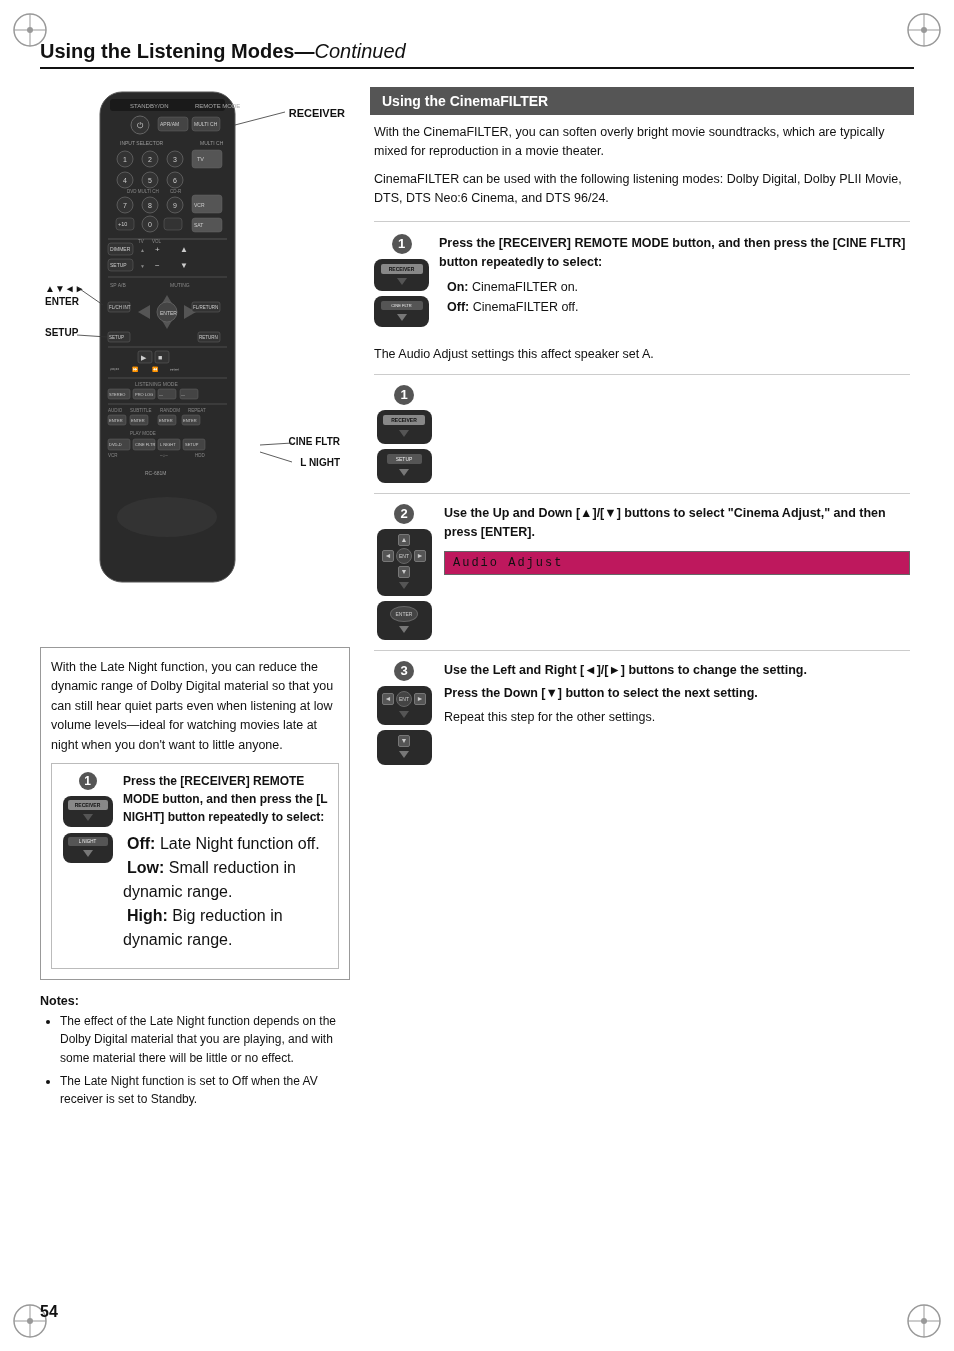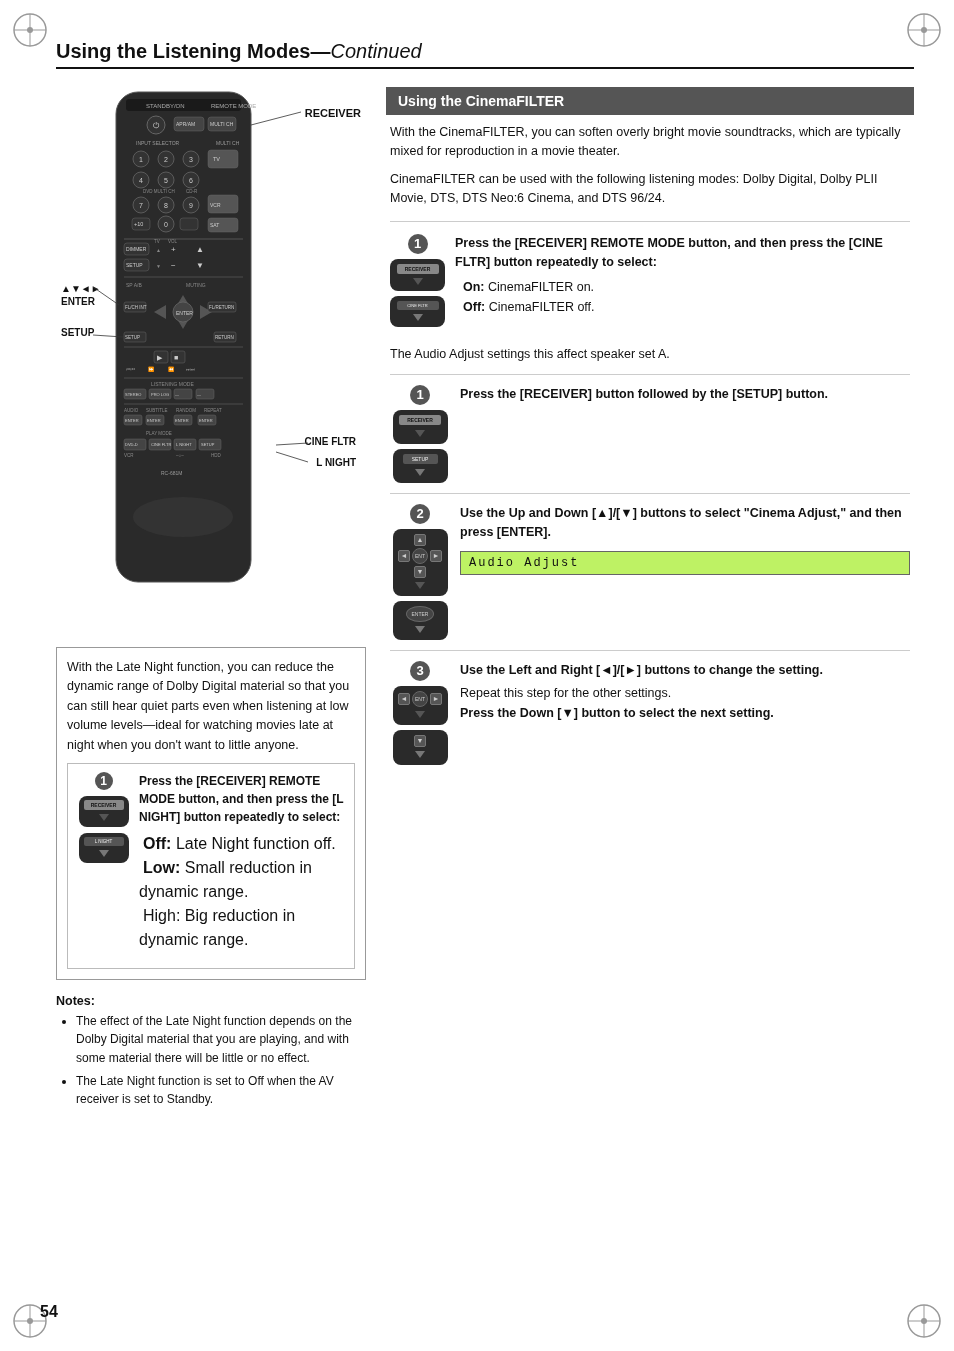--- a/index.html
+++ b/index.html
@@ -8,21 +8,21 @@
       min-height: 1351px;
       background: #fff;
       font-family: Arial, Helvetica, sans-serif;
       font-size: 13px;
       color: #111;
       position: relative;
     }
     .page {
       width: 954px;
       min-height: 1351px;
-      padding: 30px 40px 40px 56px;
+      padding: 30px 40px 40px 40px;
       position: relative;
     }
     
     .corner {
       position: absolute;
       width: 40px;
       height: 40px;
     }
     .corner svg { width: 100%; height: 100%; }
     .corner-tl { top: 10px; left: 10px; }
@@ -126,21 +126,21 @@
       position: absolute;
       bottom: 30px;
       left: 40px;
       font-size: 16px;
       font-weight: bold;
     }
 
     
     .lcd-display {
       border: 1px solid #666;
-      background: #bef264;
+      background: #be185d;
       font-family: 'Courier New', monospace;
       font-size: 12px;
       padding: 4px 8px;
       margin: 6px 0;
       letter-spacing: 2px;
     }
 
     hr.section-divider {
       border: none;
       border-top: 1px solid #ccc;
@@ -380,21 +380,21 @@
               <div style="background:#2a2a2a;border-radius:8px;padding:4px;display:flex;flex-direction:column;align-items:center;gap:2px;width:50px;">
                 <div style="background:#555;color:#eee;font-size:4.5px;padding:2px 4px;border-radius:2px;width:40px;text-align:center;">L NIGHT</div>
                 <div style="width:0;height:0;border-left:5px solid transparent;border-right:5px solid transparent;border-top:7px solid #777;margin:2px 0;"></div>
               </div>
             </div>
             <div style="flex:1;">
               <p style="font-size:12px;line-height:1.5;font-weight:bold;margin-bottom:6px;">Press the [RECEIVER] REMOTE MODE button, and then press the [L NIGHT] button repeatedly to select:</p>
               <p style="font-size:16px;line-height:1.5;">
                 <span style="font-weight:bold;padding-left:4px;">Off:</span>&nbsp;<span>Late Night function off.</span><br>
                 <span style="font-weight:bold;padding-left:4px;">Low:</span>&nbsp;<span>Small reduction in dynamic range.</span><br>
-                <span style="font-weight:normal;padding-left:4px;">High:</span>&nbsp;<span>Big reduction in dynamic range.</span>
+                <span style="font-weight:bold;padding-left:4px;">High:</span>&nbsp;<span>Big reduction in dynamic range.</span>
               </p>
             </div>
           </div>
         </div>
       </div>
 
       <div class="notes-section">
         <p class="notes-title">Notes:</p>
         <ul class="notes-list">
           <li>The effect of the Late Night function depends on the Dolby Digital material that you are playing, and with some material there will be little or no effect.</li>
@@ -444,23 +444,20 @@
             <div style="display:flex;flex-direction:column;align-items:center;gap:5px;width:60px;flex-shrink:0;">
               <div style="background:#555;color:#fff;border-radius:50%;width:20px;height:20px;display:flex;align-items:center;justify-content:center;font-weight:bold;font-size:13px;">1</div>
               <div style="background:#2a2a2a;border-radius:8px;padding:5px;display:flex;flex-direction:column;align-items:center;gap:3px;width:55px;">
                 <div style="background:#888;color:#111;font-size:5px;font-weight:bold;padding:2px 4px;border-radius:2px;width:42px;text-align:center;">RECEIVER</div>
                 <div style="width:0;height:0;border-left:5px solid transparent;border-right:5px solid transparent;border-top:7px solid #555;margin:2px 0;"></div>
               </div>
               <div style="background:#2a2a2a;border-radius:8px;padding:5px;display:flex;flex-direction:column;align-items:center;gap:3px;width:55px;">
                 <div style="background:#555;color:#eee;font-size:5px;padding:2px 3px;border-radius:2px;width:35px;text-align:center;">SETUP</div>
                 <div style="width:0;height:0;border-left:5px solid transparent;border-right:5px solid transparent;border-top:7px solid #777;margin:2px 0;"></div>
               </div>
-            </div>
-            <div style="flex:1;">
-              <p style="font-size:12.5px;line-height:1.55;font-weight:bold;">Press the [RECEIVER] button followed by the [SETUP] button.</p>
             </div>
           </div>
 
           <div style="border-top:1px solid #ccc;padding-top:10px;display:flex;gap:10px;align-items:flex-start;margin-bottom:10px;">
             <div style="display:flex;flex-direction:column;align-items:center;gap:5px;width:60px;flex-shrink:0;">
               <div style="background:#555;color:#fff;border-radius:50%;width:20px;height:20px;display:flex;align-items:center;justify-content:center;font-weight:bold;font-size:13px;">2</div>
 
               <div style="background:#2a2a2a;border-radius:8px;padding:5px;display:flex;flex-direction:column;align-items:center;gap:2px;width:55px;">
                 <div style="display:flex;gap:2px;align-items:center;">
                   <div style="width:12px;height:12px;background:#555;border-radius:2px;border:1px solid #777;font-size:7px;color:#ccc;display:flex;align-items:center;justify-content:center;">▲</div>
@@ -501,22 +498,22 @@
                 <div style="width:0;height:0;border-left:5px solid transparent;border-right:5px solid transparent;border-top:7px solid #555;margin:2px 0;"></div>
               </div>
 
               <div style="background:#2a2a2a;border-radius:8px;padding:5px;display:flex;flex-direction:column;align-items:center;gap:2px;width:55px;">
                 <div style="width:12px;height:12px;background:#555;border-radius:2px;border:1px solid #777;font-size:7px;color:#ccc;display:flex;align-items:center;justify-content:center;">▼</div>
                 <div style="width:0;height:0;border-left:5px solid transparent;border-right:5px solid transparent;border-top:7px solid #777;margin:2px 0;"></div>
               </div>
             </div>
             <div style="flex:1;">
               <p style="font-size:12.5px;line-height:1.55;font-weight:bold;margin-bottom:4px;">Use the Left and Right [◄]/[►] buttons to change the setting.</p>
+              <p style="font-size:12.5px;line-height:1.55;font-weight:bold;margin-bottom:4px;">Press the Down [▼] button to select the next setting.</p>
               <p style="font-size:12.5px;line-height:1.55;">Repeat this step for the other settings.</p>
-              <p style="font-size:12.5px;line-height:1.55;font-weight:bold;margin-bottom:4px;">Press the Down [▼] button to select the next setting.</p>
             </div>
           </div>
 
         </div>
       </div>
 
     </div>
 
   </div>
 

